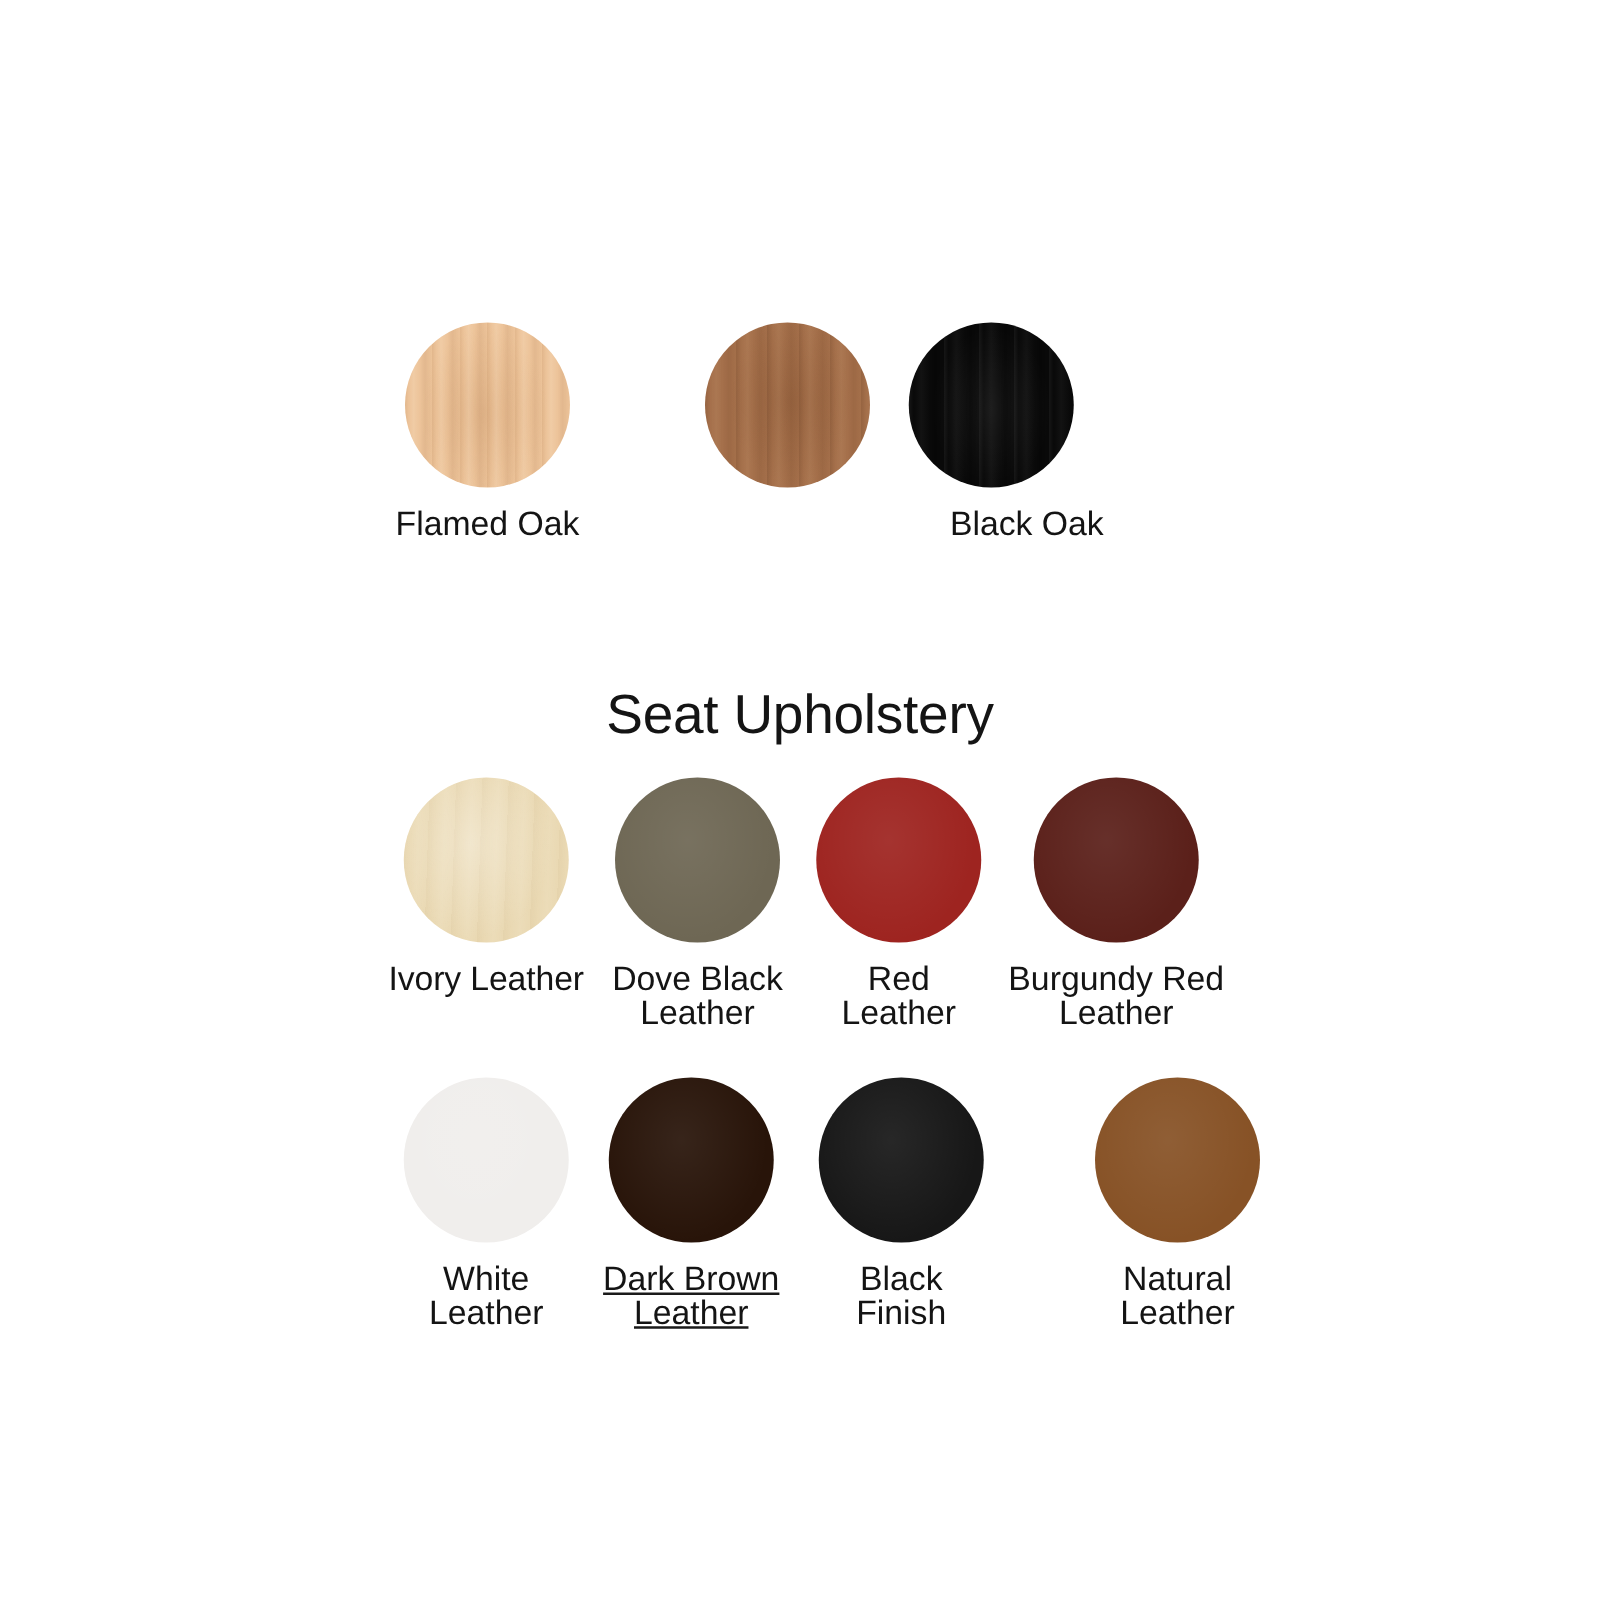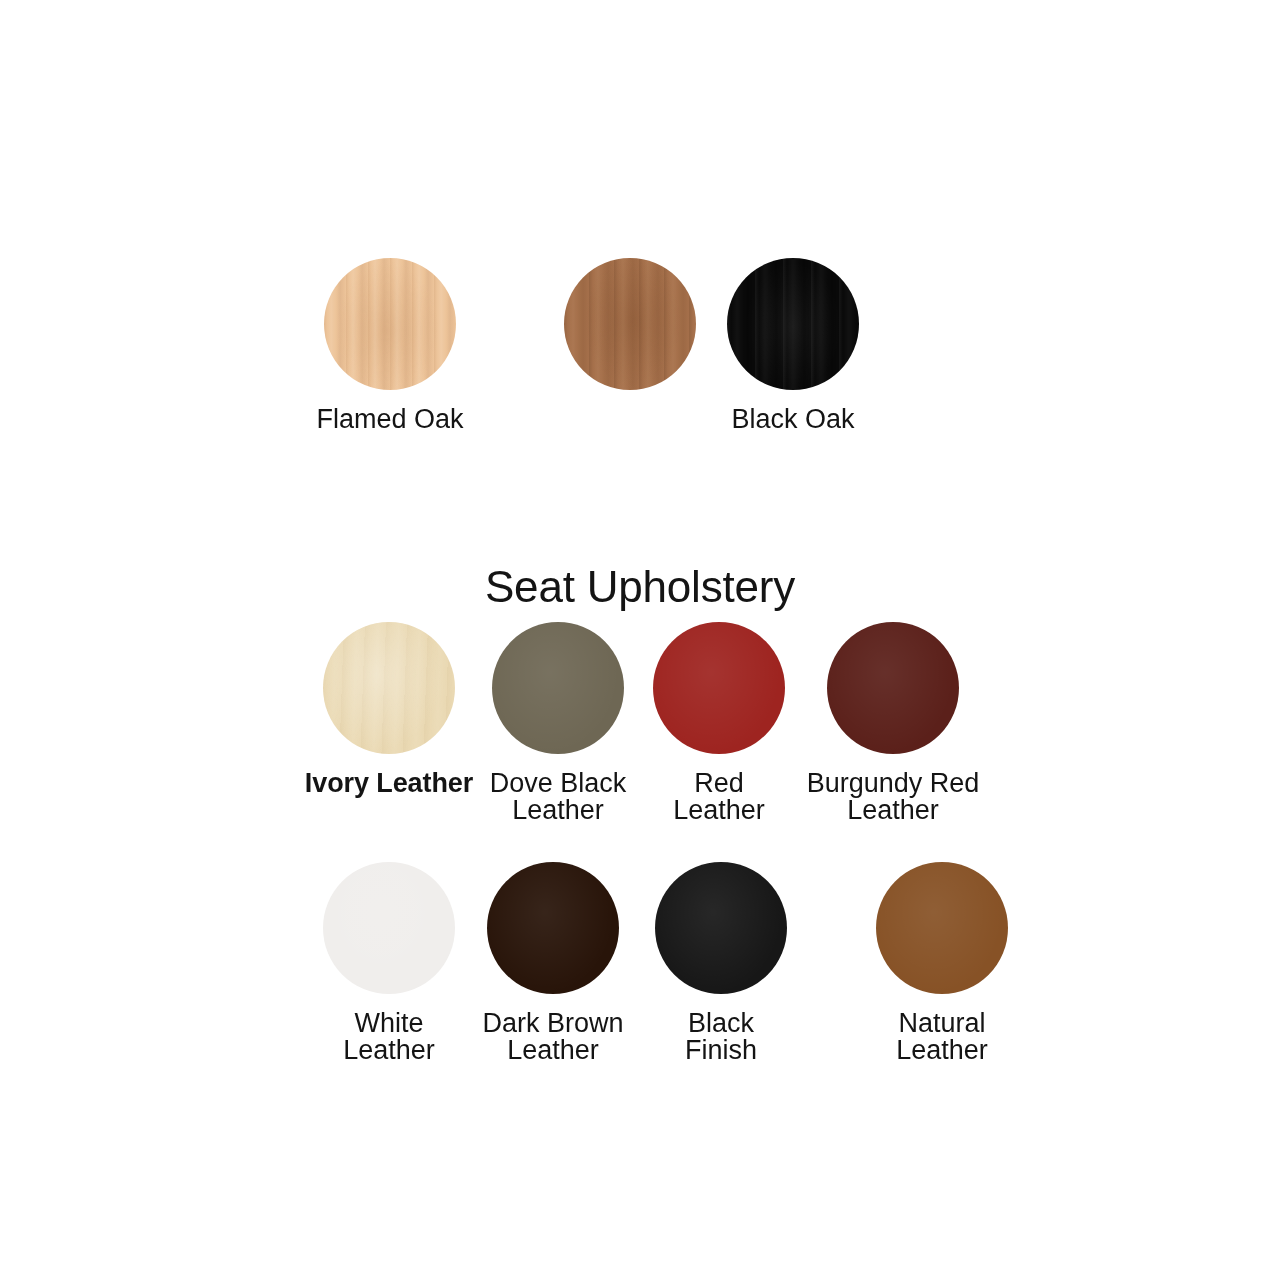--- a/index.html
+++ b/index.html
@@ -17,21 +17,21 @@
     position:absolute;
     width:100%;
     text-align:center;
     font-size:44px;
     font-weight:400;
     letter-spacing:-0.2px;
     color:#141414;
     line-height:1;
   }
   #title-structure { top:172px; }
-  #title-upholstery { top:528px; }
+  #title-upholstery { top:513px; }
 
   .swatch-grid { position:absolute; left:0; width:1280px; }
   #grid-structure { top:258px; }
   #grid-upholstery-1 { top:622px; }
   #grid-upholstery-2 { top:862px; }
 
   .swatch-cell {
     position:absolute;
     width:180px;
     text-align:center;
@@ -106,21 +106,21 @@
 
   .swatch-label {
     margin-top:16px;
     font-size:27px;
     line-height:27px;
     font-weight:400;
     color:#141414;
     white-space:pre-line;
   }
   .swatch-label.selected {
-    font-weight:700;
+    font-weight:400;
     letter-spacing:-0.1px;
   }
 </style>
 </head>
 <body>
 
 <div class="page">
 
 
   <div class="swatch-grid" id="grid-structure">
@@ -128,21 +128,21 @@
         <div class="swatch-dot" style="background: rgb(237, 196, 154);">
           <div class="grain oak"></div>
         </div>
         <div class="swatch-label">Flamed Oak</div>
       </div>
       <div class="swatch-cell" style="left: 540px;">
         <div class="swatch-dot" style="background: rgb(165, 112, 75);">
           <div class="grain walnut"></div>
         </div>
       </div>
-      <div class="swatch-cell" style="left: 703px;">
+      <div class="swatch-cell" style="left: 703px; text-align: right;">
         <div class="swatch-dot" style="background: rgb(10, 10, 10);">
           <div class="grain blackoak"></div>
         </div>
         <div class="swatch-label">Black Oak</div>
       </div>
     </div>
 
   <h2 class="section-title" id="title-upholstery">Seat Upholstery</h2>
 
   <div class="swatch-grid" id="grid-upholstery-1">
@@ -176,21 +176,21 @@
     </div>
 
   <div class="swatch-grid" id="grid-upholstery-2">
       <div class="swatch-cell" style="left: 299px;">
         <div class="swatch-dot" style="background: rgb(240, 238, 236);">
           <div class="grain leatherplain"></div>
         </div>
         <div class="swatch-label">White
 Leather</div>
       </div>
-      <div class="swatch-cell" style="left: 463px;">
+      <div class="swatch-cell" style="left: 463px; text-decoration: underline;">
         <div class="swatch-dot" style="background: rgb(40, 20, 9);">
           <div class="grain leatherplain"></div>
         </div>
         <div class="swatch-label">Dark Brown
 Leather</div>
       </div>
       <div class="swatch-cell" style="left: 631px;">
         <div class="swatch-dot" style="background: rgb(23, 23, 23);">
           <div class="grain leatherplain"></div>
         </div>

